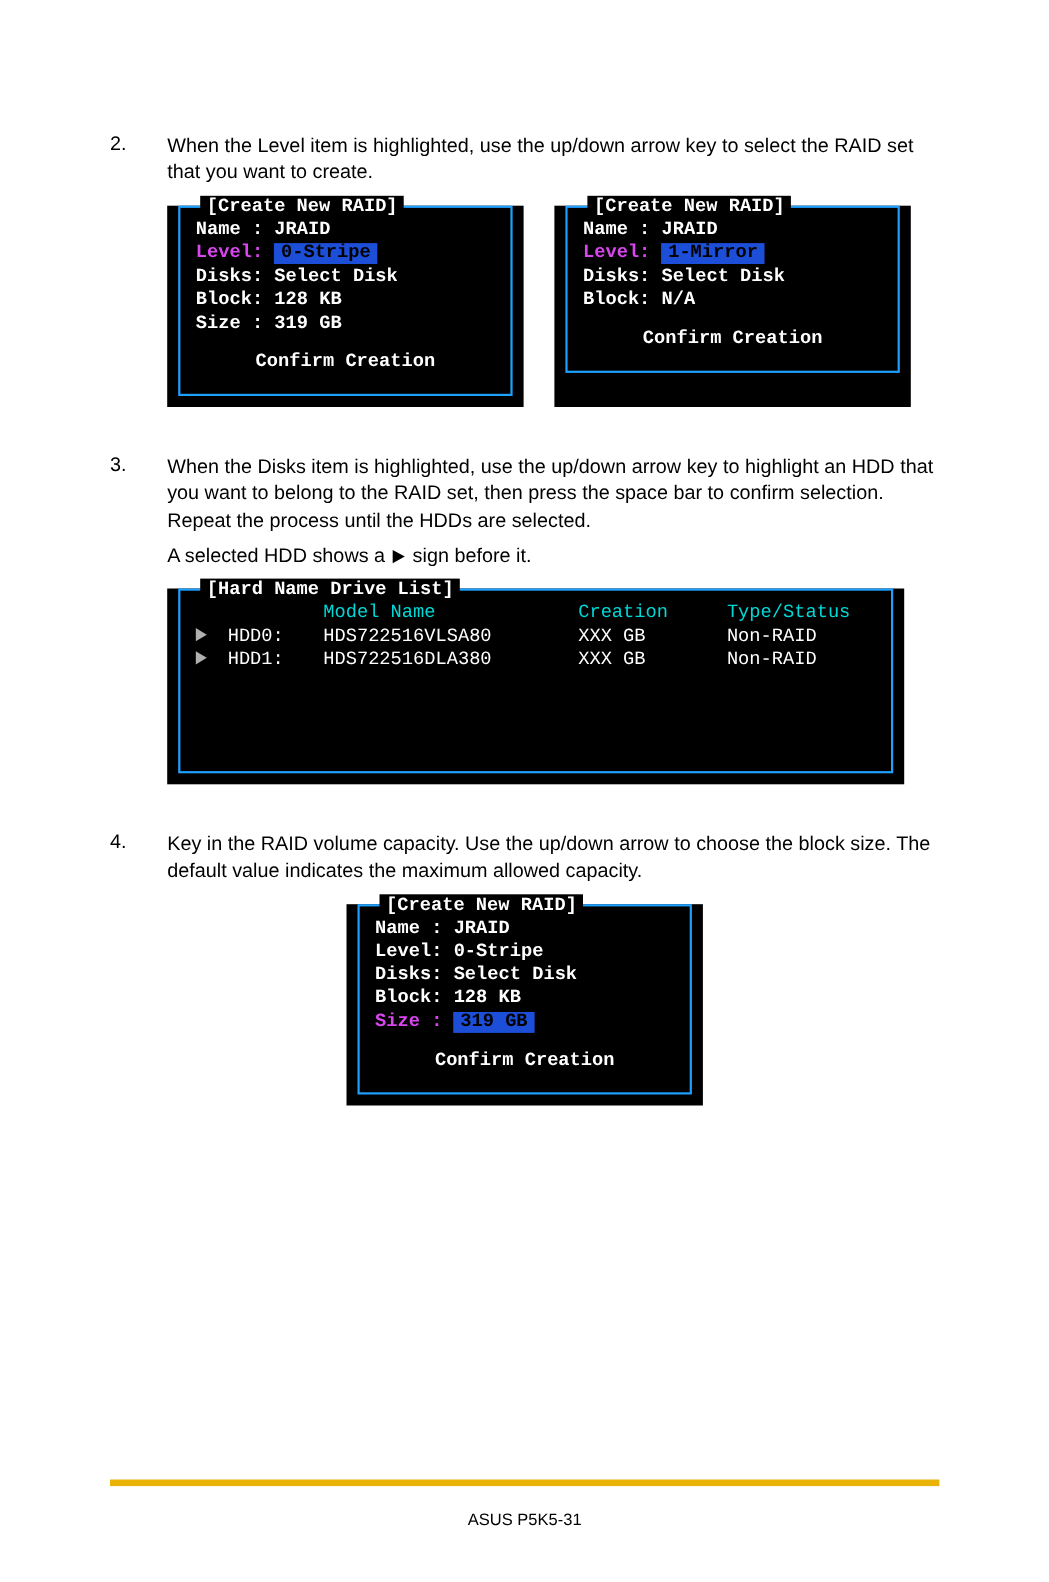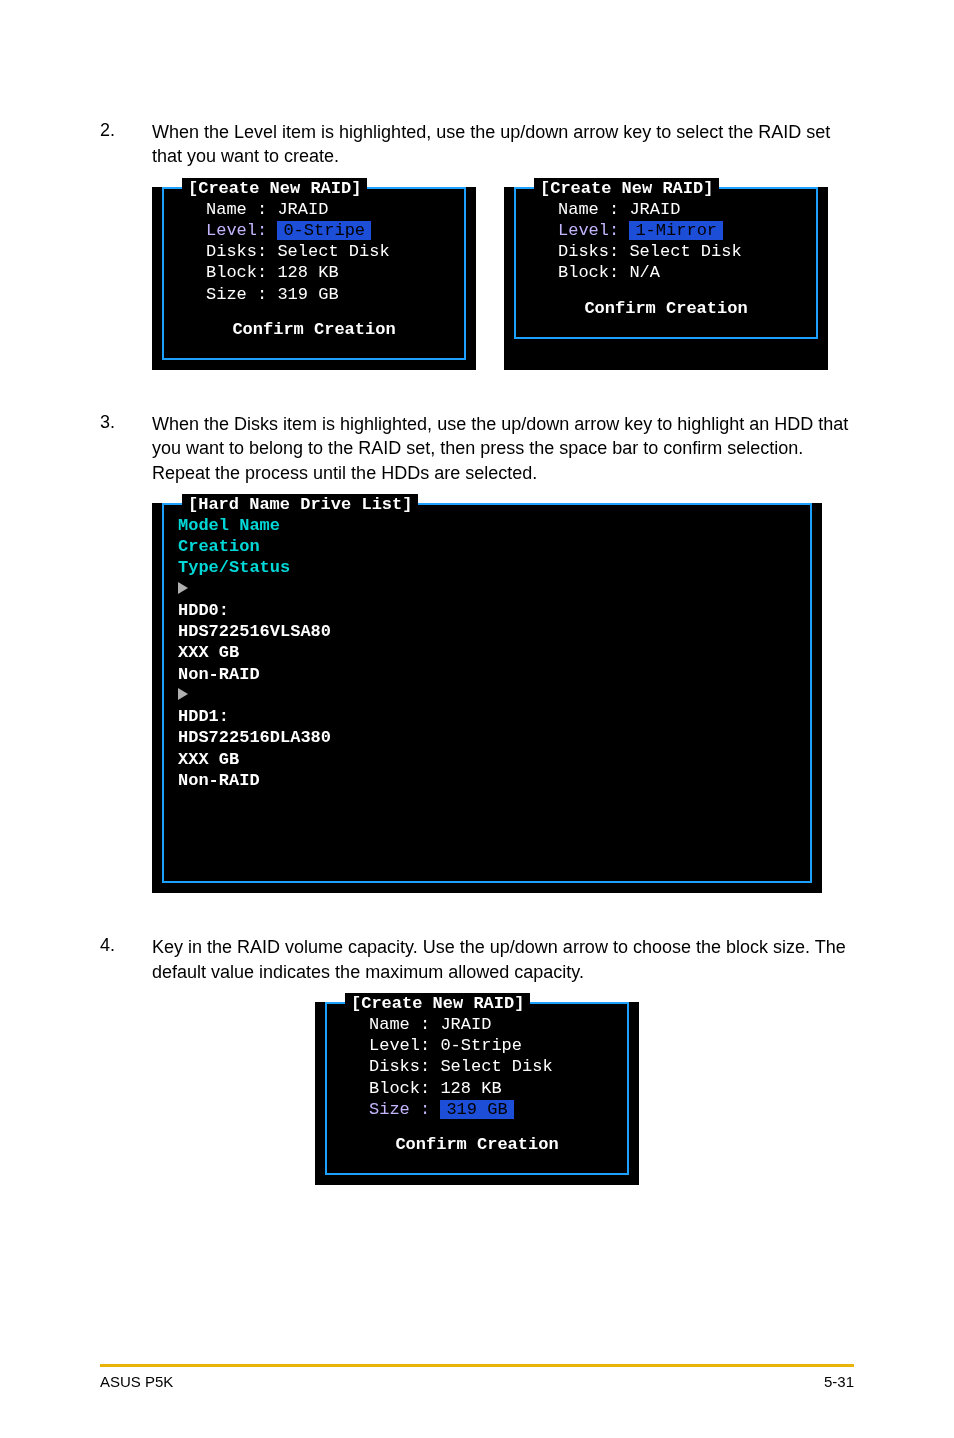--- a/index.html
+++ b/index.html
@@ -40,43 +40,43 @@
   .legend {
     position: absolute;
     top: -0.65em;
     left: 18px;
     padding: 0 6px;
     background: #000;
     color: #fff;
     font-weight: bold;
     white-space: pre;
   }
-  .line { white-space: pre; font-weight: normal; margin-left: 28px; }
-  .label { color: #c4b5fd; }
+  .line { white-space: pre; font-weight: bold; }
+  .label { color: #d946ef; }
   .inv { background: #1d4ed8; color: #000; padding: 0 6px; }
   .cyan { color: #00d7d7; }
   .confirm { margin-top: 14px; text-align: center; font-weight: bold; white-space: pre; }
 
-  .hdd-row { display:flex; font-weight:bold; white-space: pre; flex-direction: column; }
+  .hdd-row { display:flex; font-weight:normal; white-space: pre; }
   .hdd-arrow { width: 30px; color:#b0b0b0; }
   .hdd-arrow .tri { display:inline-block; width:0; height:0; border-top:6px solid transparent; border-bottom:6px solid transparent; border-left:10px solid #b0b0b0; }
   .hdd-id    { width: 90px; }
   .hdd-model { width: 240px; }
   .hdd-cap   { width: 140px; }
   .hdd-type  { width: 140px; }
 
   .footer {
     position: absolute;
     bottom: 48px;
     left: 100px;
     right: 100px;
-    border-top: 3px solid #eab308;
-    padding-top: 6px;
+    border-top: 6px solid #eab308;
+    padding-top: 22px;
     display: flex;
-    justify-content: space-between;
+    justify-content: center;
     font-size: 15px;
   }
 </style>
 </head>
 <body>
 
 <div class="page">
 
   <div class="step-row">
     <div class="step-num">2.</div>
@@ -106,20 +106,23 @@
         <div class="line">Block: N/A</div>
         <div class="confirm">Confirm Creation</div>
       </div>
     </div>
   </div>
 
   <div class="step-row">
     <div class="step-num">3.</div>
     <div class="step-text">
       <span>When the Disks item is highlighted, use the up/down arrow key to highlight an HDD that you want to belong to the RAID set, then press the space bar to confirm selection. Repeat the process until the HDDs are selected.</span>
+      <div class="subline">
+        <span>A selected HDD shows a </span><span class="arrow"></span><span> sign before it.</span>
+      </div>
     </div>
   </div>
 
   <div class="term-full">
     <div class="term large">
       <div class="fieldset" style="padding-bottom:90px;">
         <span class="legend">[Hard Name Drive List]</span>
         <div class="hdd-row">
           <span class="hdd-arrow"></span>
           <span class="hdd-id"></span>

